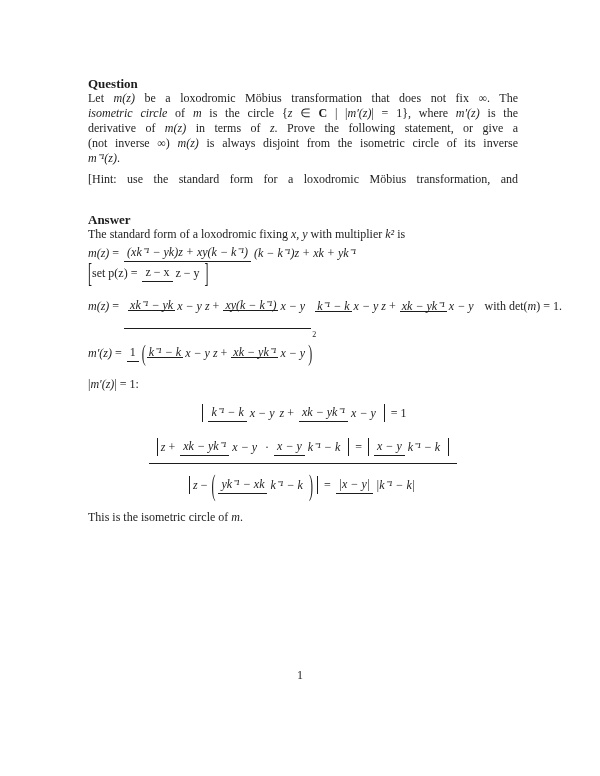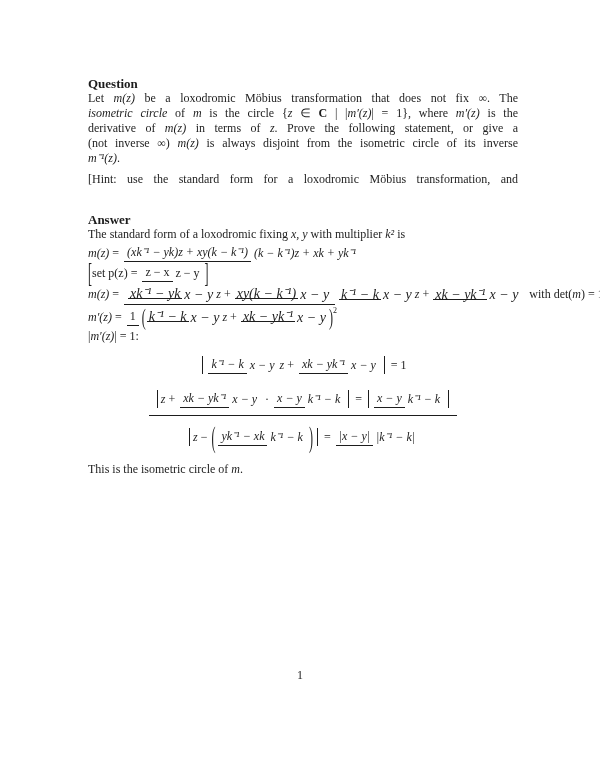--- a/index.html
+++ b/index.html
@@ -16,21 +16,21 @@
   .hint-para { margin-top:6px; }
   .answer-heading { margin-top:25px; }
 
   
   .mline { display:flex; align-items:center; margin:2px 0; }
   .mline .seg, .eqbox .seg, .num .seg, .den .seg, .num, .den { white-space:pre; }
   .frac { display:inline-flex; align-items:center; vertical-align:middle; margin:0 2px; }
   .num, .den { display:flex; align-items:center; justify-content:center; }
   .num { border-bottom:1px solid #1d1d1d; }
   .frac.disp > .num, .frac.disp > .den { padding:1px 3px; }
-  .frac.small { font-size:14px; line-height:9px; margin:4px 1px; }
+  .frac.small { font-size:12px; line-height:9px; margin:16px 1px; }
   .frac.small > .num, .frac.small > .den { padding:0 2px; }
   .frac.it > .num, .frac.it > .den { font-style:italic; }
   .absbar { border-left:1.1px solid #1d1d1d; width:0; align-self:stretch; margin:0 3px; }
   .stretchy { display:inline-block; line-height:1; transform-origin:center; }
   .stretchy.br { transform:scaleY(2.3); }
   .stretchy.md { transform:scaleY(1.9); }
   .stretchy.lg { transform:scaleY(2.5); margin:0 1px; }
   .msup { align-self:flex-start; font-size:8px; line-height:8px; margin-top:-1px; }
   .display { text-align:center; margin:12px 0; }
   .eqbox { display:inline-flex; align-items:center; }

